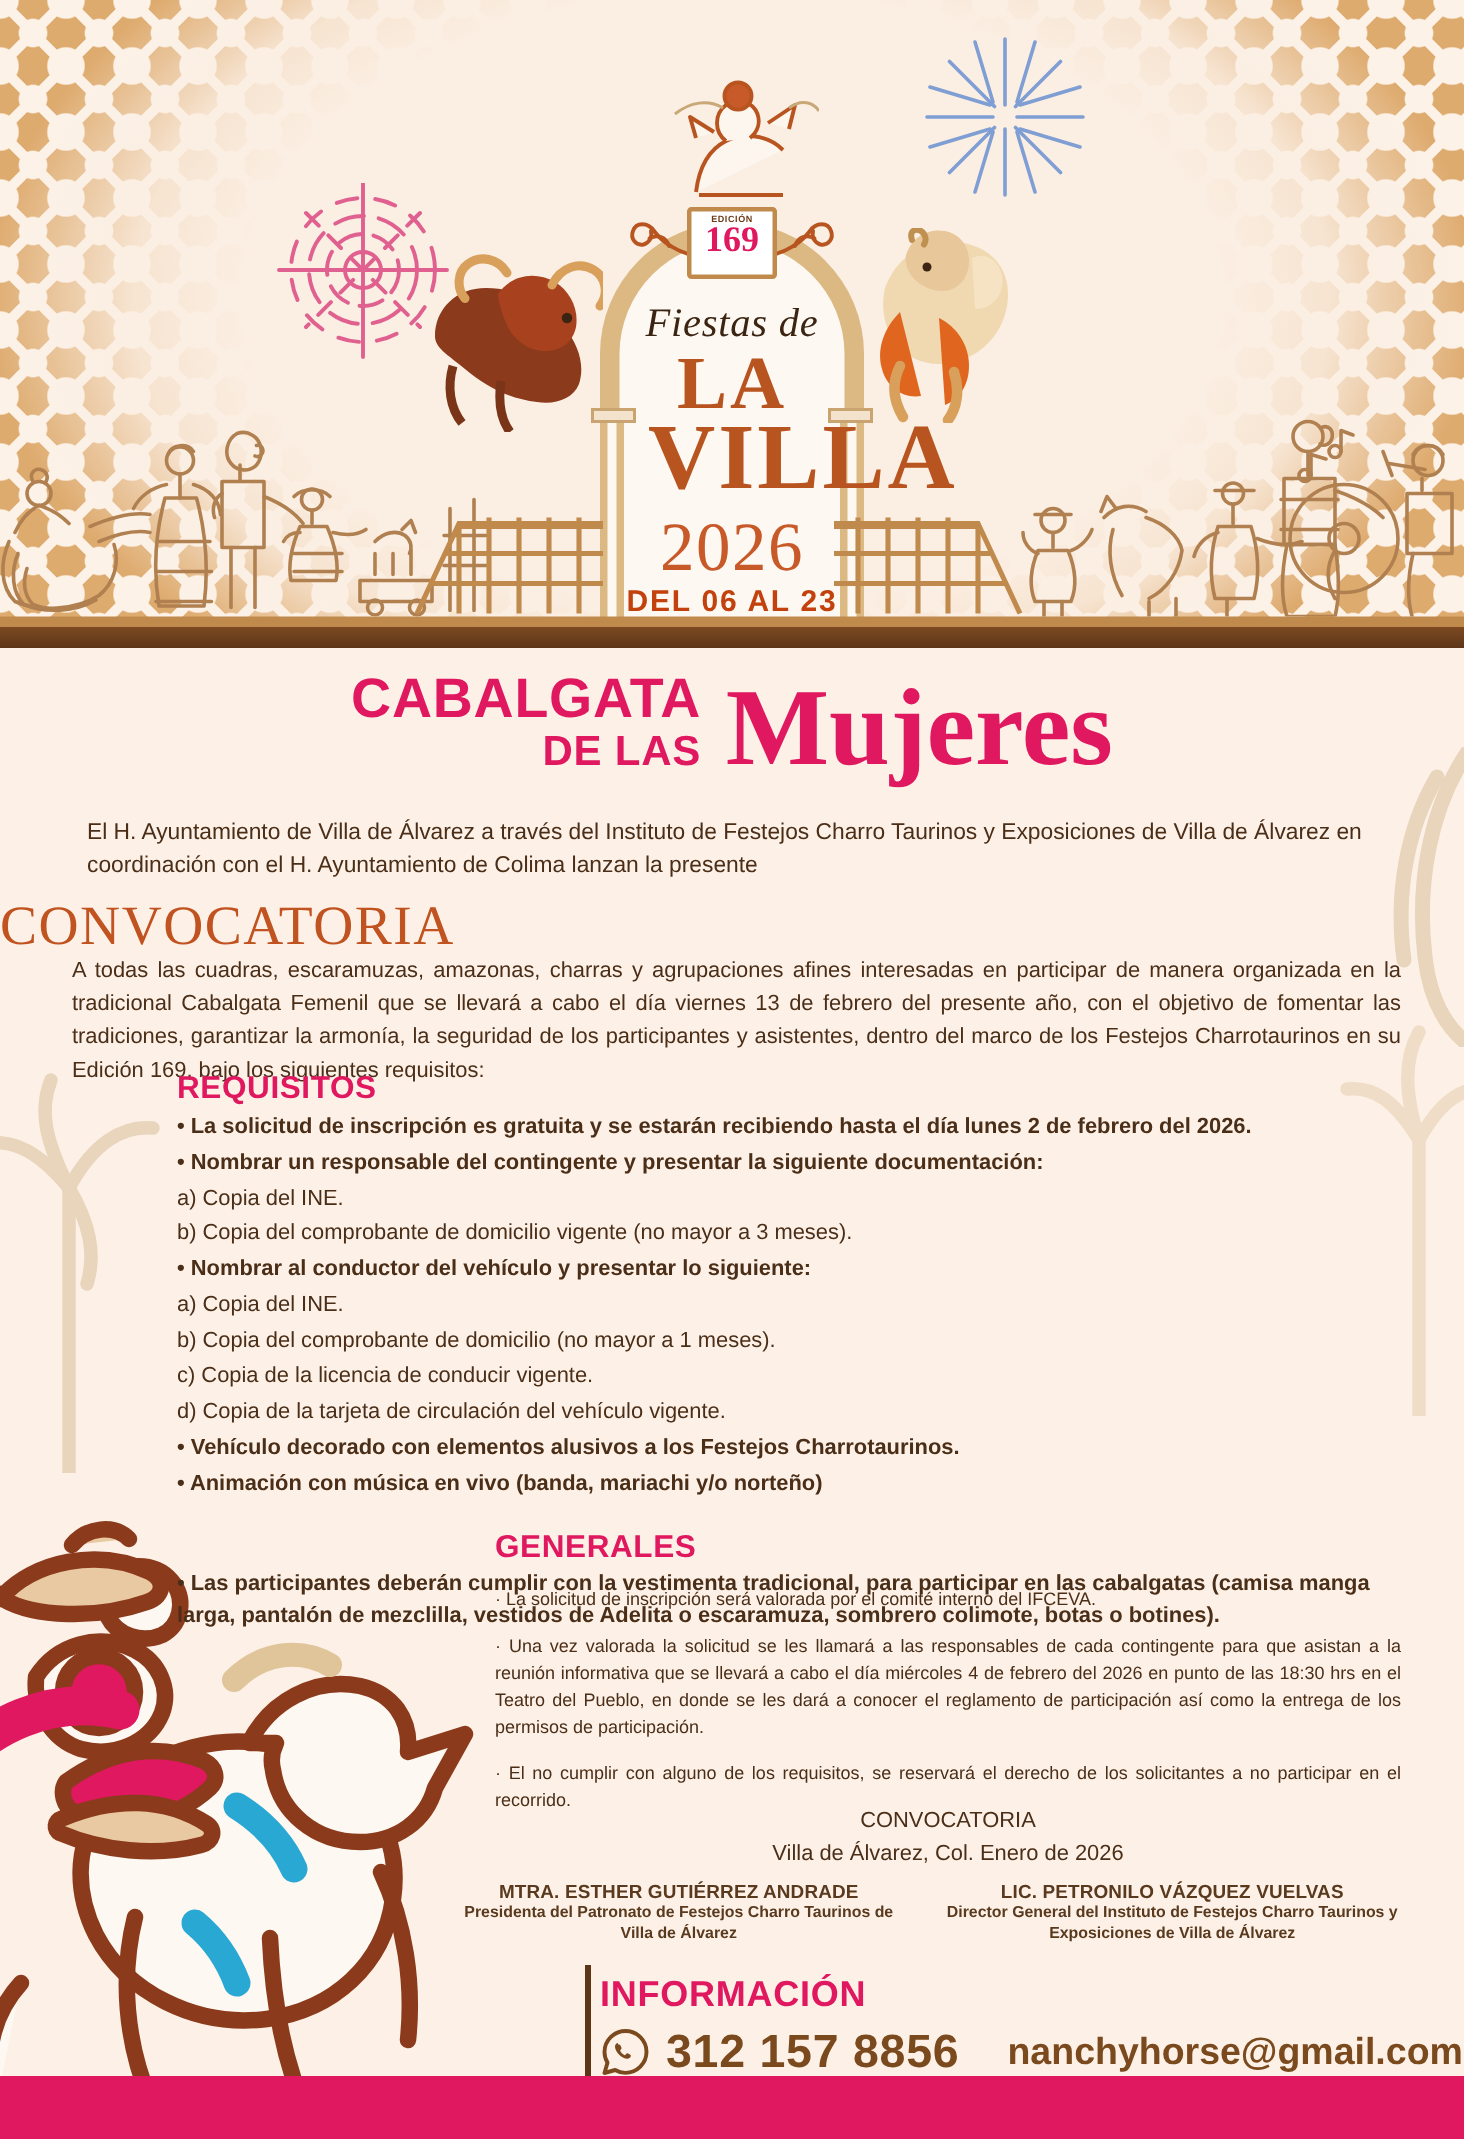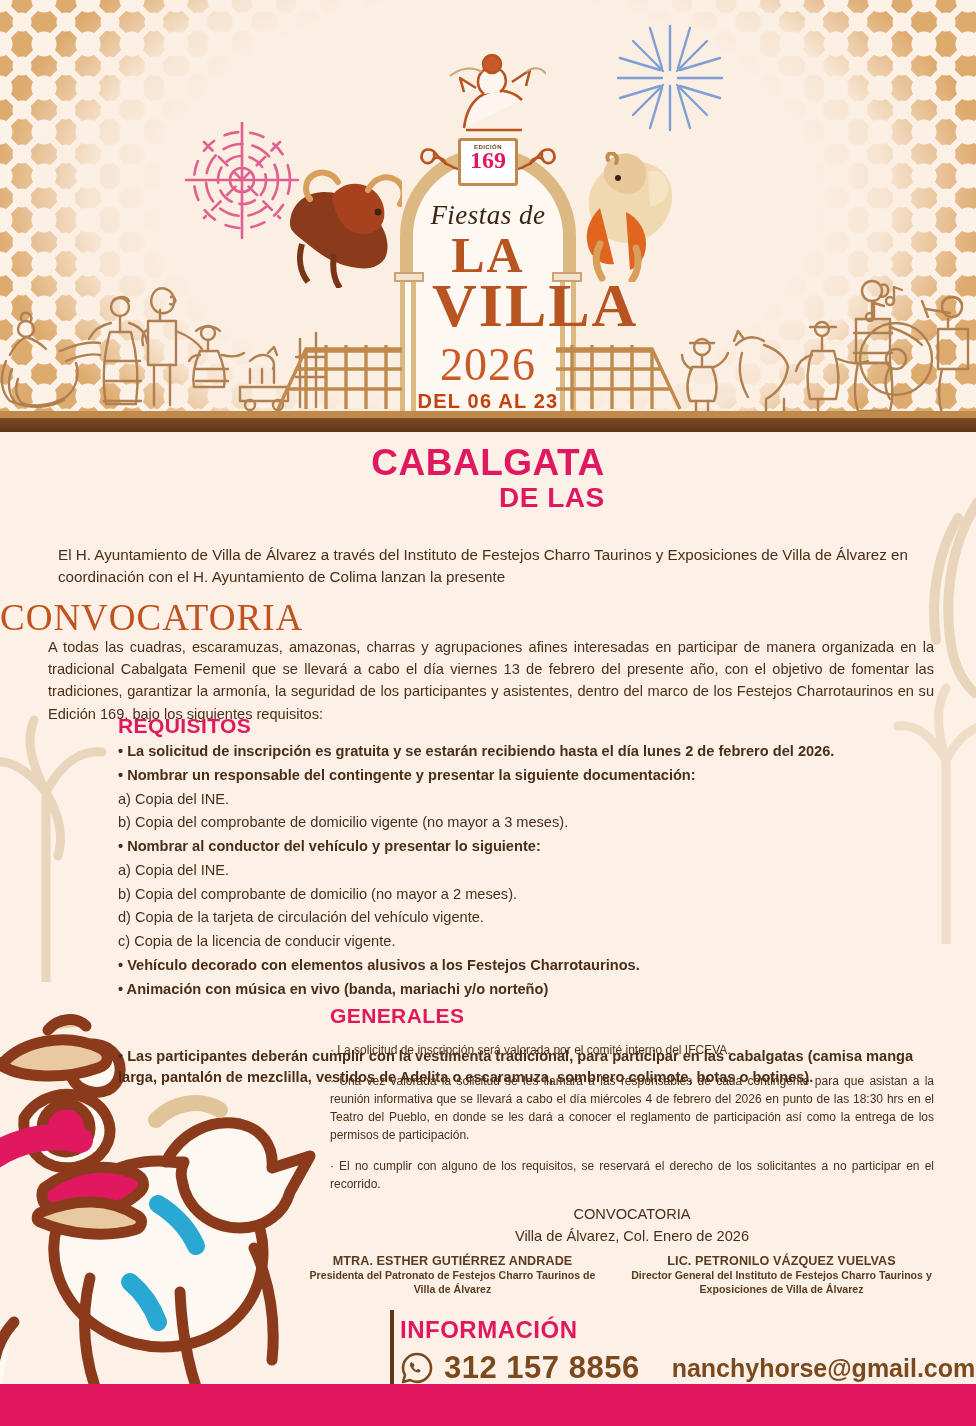--- a/index.html
+++ b/index.html
@@ -210,21 +210,21 @@
   .req-line {
     font-size: 14.6px; color: #4b2e18; line-height: 1.63;
     text-align: left;
   }
   .req-line.b { font-weight: bold; }
   .req-line.wrap { line-height: 1.48; margin-top: 44px; }
 
   #generales-block {
     position: absolute; left: 330px; top: 572px; width: 604px;
   }
-  #generales-block .sec-head { display:block; text-align: left; }
+  #generales-block .sec-head { display:block; text-align: left; margin-top: 16px; }
   .gen-line {
     font-size: 12px; color: #4b2e18; line-height: 1.5;
     text-align: justify;
     margin-top: 13px;
   }
   .aten {
     position: absolute; left: 330px; top: 772px; width: 604px;
     text-align: center;
     font-size: 14.6px; color: #4b2e18; line-height: 1.5;
   }
@@ -549,40 +549,41 @@
     <svg class="deco-swirl" style="right:-8px; top:66px;" width="70" height="200" viewBox="0 0 70 200" fill="none" stroke="#e9d4bc" stroke-width="10" stroke-linecap="round">
       <path d="M64 4C40 40 30 90 36 140c3 26 12 44 26 56"></path>
       <path d="M44 20C24 54 16 98 22 142"></path>
     </svg>
 
     <div class="headline">
       <span class="hl-stack">
         <span class="hl-cab">CABALGATA</span>
         <span class="hl-delas">DE LAS</span>
       </span>
+      <span class="hl-muj">Mujeres</span>
     </div>
 
     <div class="intro">El H. Ayuntamiento de Villa de Álvarez a través del Instituto de Festejos Charro Taurinos y Exposiciones de Villa de Álvarez en coordinación con el H. Ayuntamiento de Colima lanzan la presente</div>
 
     <div class="convocatoria">CONVOCATORIA</div>
 
     <div class="body-par">A todas las cuadras, escaramuzas, amazonas, charras y agrupaciones afines interesadas en participar de manera organizada en la tradicional Cabalgata Femenil que se llevará a cabo el día viernes 13 de febrero del presente año, con el objetivo de fomentar las tradiciones, garantizar la armonía, la seguridad de los participantes y asistentes, dentro del marco de los Festejos Charrotaurinos en su Edición 169, bajo los siguientes requisitos:</div>
 
     <div id="requisitos-block">
       <div class="sec-head">REQUISITOS</div>
       <div class="req-list" id="req-list">
           <div class="req-line b">•  La solicitud de inscripción es gratuita y se estarán recibiendo hasta el día lunes 2 de febrero del 2026.</div>
           <div class="req-line b">• Nombrar un responsable del contingente y presentar la siguiente documentación:</div>
           <div class="req-line">a) Copia del INE.</div>
           <div class="req-line">b) Copia del comprobante de domicilio vigente (no mayor a 3 meses).</div>
           <div class="req-line b">• Nombrar al conductor del vehículo y presentar lo siguiente:</div>
           <div class="req-line">a) Copia del INE.</div>
-          <div class="req-line">b) Copia del comprobante de domicilio (no mayor a 2 meses).</div>
+          <div class="req-line">b) Copia del comprobante de domicilio (no mayor a 1 meses).</div>
+          <div class="req-line">c) Copia de la licencia de conducir vigente.</div>
           <div class="req-line">d) Copia de la tarjeta de circulación del vehículo vigente.</div>
-          <div class="req-line">c) Copia de la licencia de conducir vigente.</div>
           <div class="req-line b">• Vehículo decorado con elementos alusivos a los Festejos Charrotaurinos.</div>
           <div class="req-line b">• Animación con música en vivo (banda, mariachi y/o norteño)</div>
           <div class="req-line b wrap">• Las participantes  deberán  cumplir con la vestimenta  tradicional, para participar en las cabalgatas (camisa manga larga, pantalón de mezclilla, vestidos de Adelita o escaramuza, sombrero colimote, botas o botines).</div>
         </div>
     </div>
 
     <div id="generales-block">
       <div class="sec-head">GENERALES</div>
       <div id="gen-list">
           <div class="gen-line">· La solicitud de inscripción será valorada por el comité interno del IFCEVA.</div>

